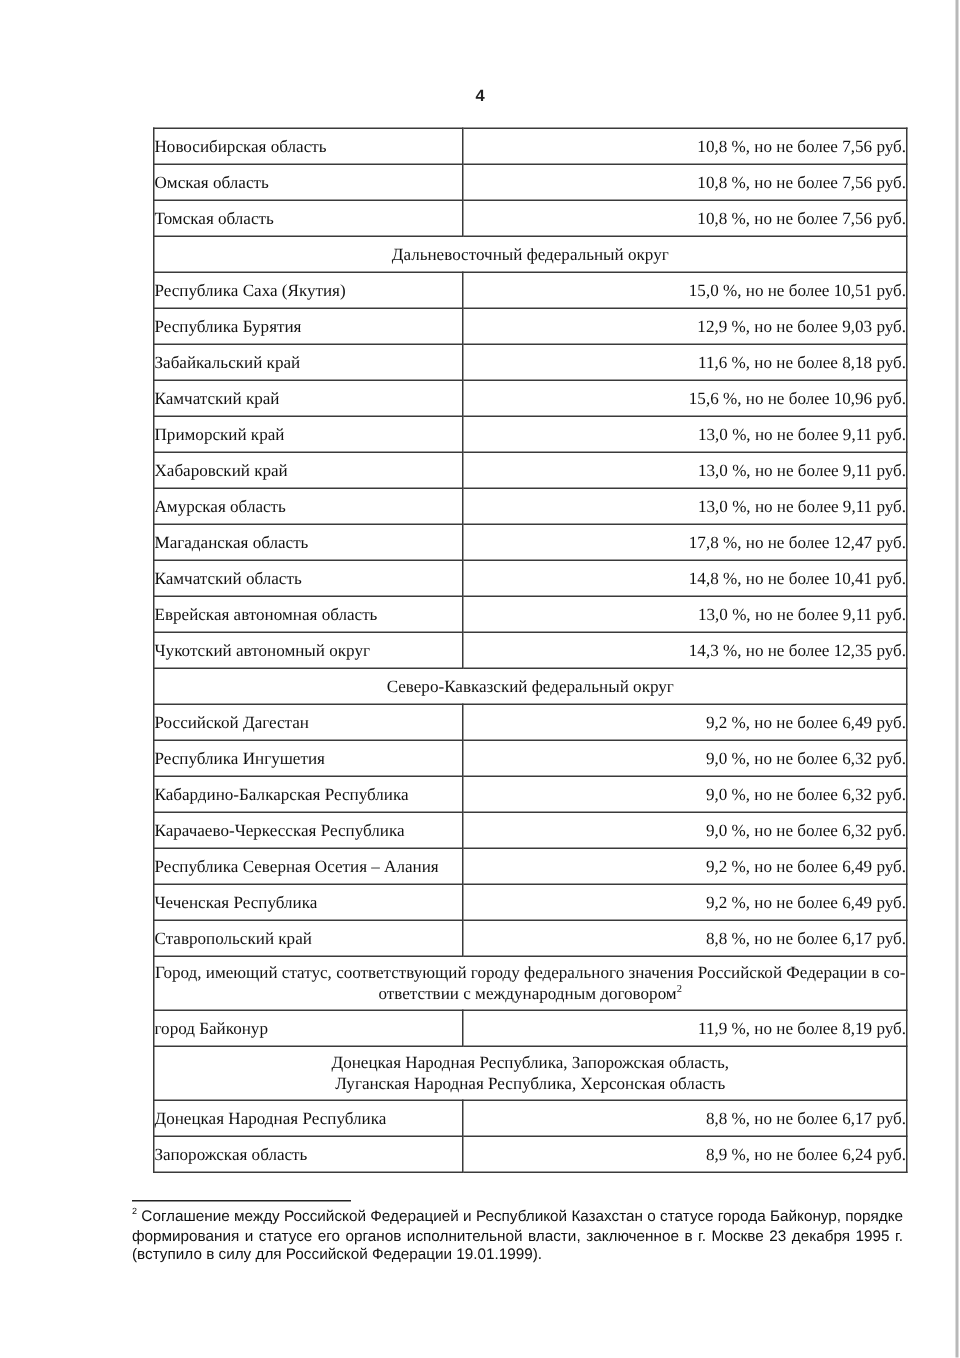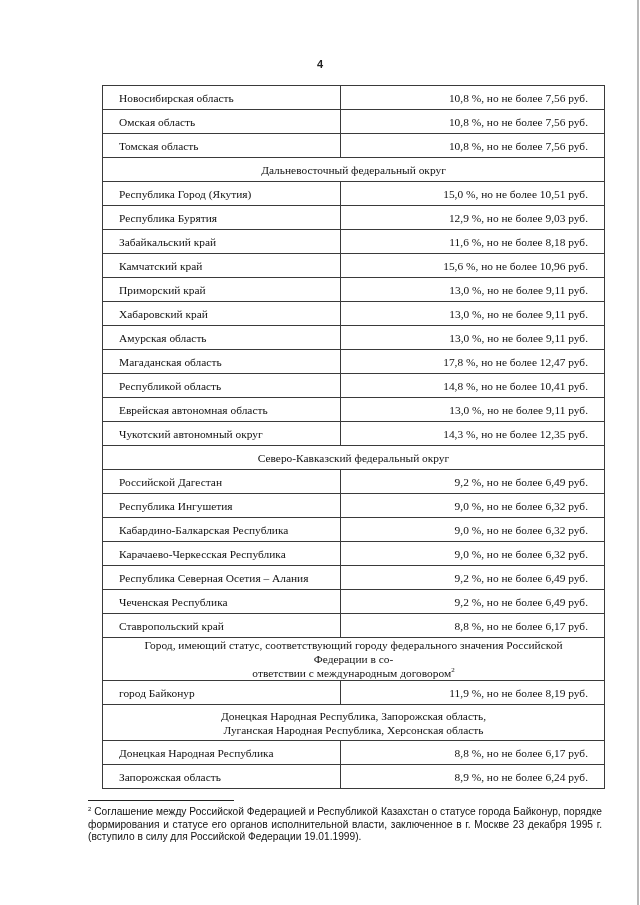--- a/index.html
+++ b/index.html
@@ -13,21 +13,21 @@
     color: #222;
   }
   .scan-edge {
     position: absolute; top: 0; left: 637px; width: 2px; height: 905px; background: #b8b8b8;
   }
   table.rates {
     position: absolute; top: 85px; left: 102px; width: 503px;
     border-collapse: collapse; table-layout: fixed; font-size: 11.4px;
   }
   table.rates td {
-    border: 1px solid #3a3a3a; padding: 0 16px; height: 23px; line-height: 14px; vertical-align: middle;
+    border: 1px solid #3a3a3a; padding: 0 0; height: 23px; line-height: 14px; vertical-align: middle;
   }
   td.region { width: 205px; text-align: left; }
   td.rate { text-align: right; padding-right: 17px; margin-top: 31px; }
   td.section { text-align: center; }
   tr.double td { height: 35px; }
   sup { font-size: 7px; line-height: 0; }
   .fn-rule {
     position: absolute; top: 800px; left: 88px; width: 146px; height: 1px; background: #222;
   }
   .footnote {
@@ -55,21 +55,21 @@
       <td class="rate">10,8 %, но не более 7,56 руб.</td>
     </tr>
     <tr>
       <td class="region">Томская область</td>
       <td class="rate">10,8 %, но не более 7,56 руб.</td>
     </tr>
     <tr>
       <td class="section" colspan="2">Дальневосточный федеральный округ</td>
     </tr>
     <tr>
-      <td class="region">Республика Город (Якутия)</td>
+      <td class="region">Республика Саха (Якутия)</td>
       <td class="rate">15,0 %, но не более 10,51 руб.</td>
     </tr>
     <tr>
       <td class="region">Республика Бурятия</td>
       <td class="rate">12,9 %, но не более 9,03 руб.</td>
     </tr>
     <tr>
       <td class="region">Забайкальский край</td>
       <td class="rate">11,6 %, но не более 8,18 руб.</td>
     </tr>
@@ -87,21 +87,21 @@
     </tr>
     <tr>
       <td class="region">Амурская область</td>
       <td class="rate">13,0 %, но не более 9,11 руб.</td>
     </tr>
     <tr>
       <td class="region">Магаданская область</td>
       <td class="rate">17,8 %, но не более 12,47 руб.</td>
     </tr>
     <tr>
-      <td class="region">Республикой область</td>
+      <td class="region">Камчатский область</td>
       <td class="rate">14,8 %, но не более 10,41 руб.</td>
     </tr>
     <tr>
       <td class="region">Еврейская автономная область</td>
       <td class="rate">13,0 %, но не более 9,11 руб.</td>
     </tr>
     <tr>
       <td class="region">Чукотский автономный округ</td>
       <td class="rate">14,3 %, но не более 12,35 руб.</td>
     </tr>

